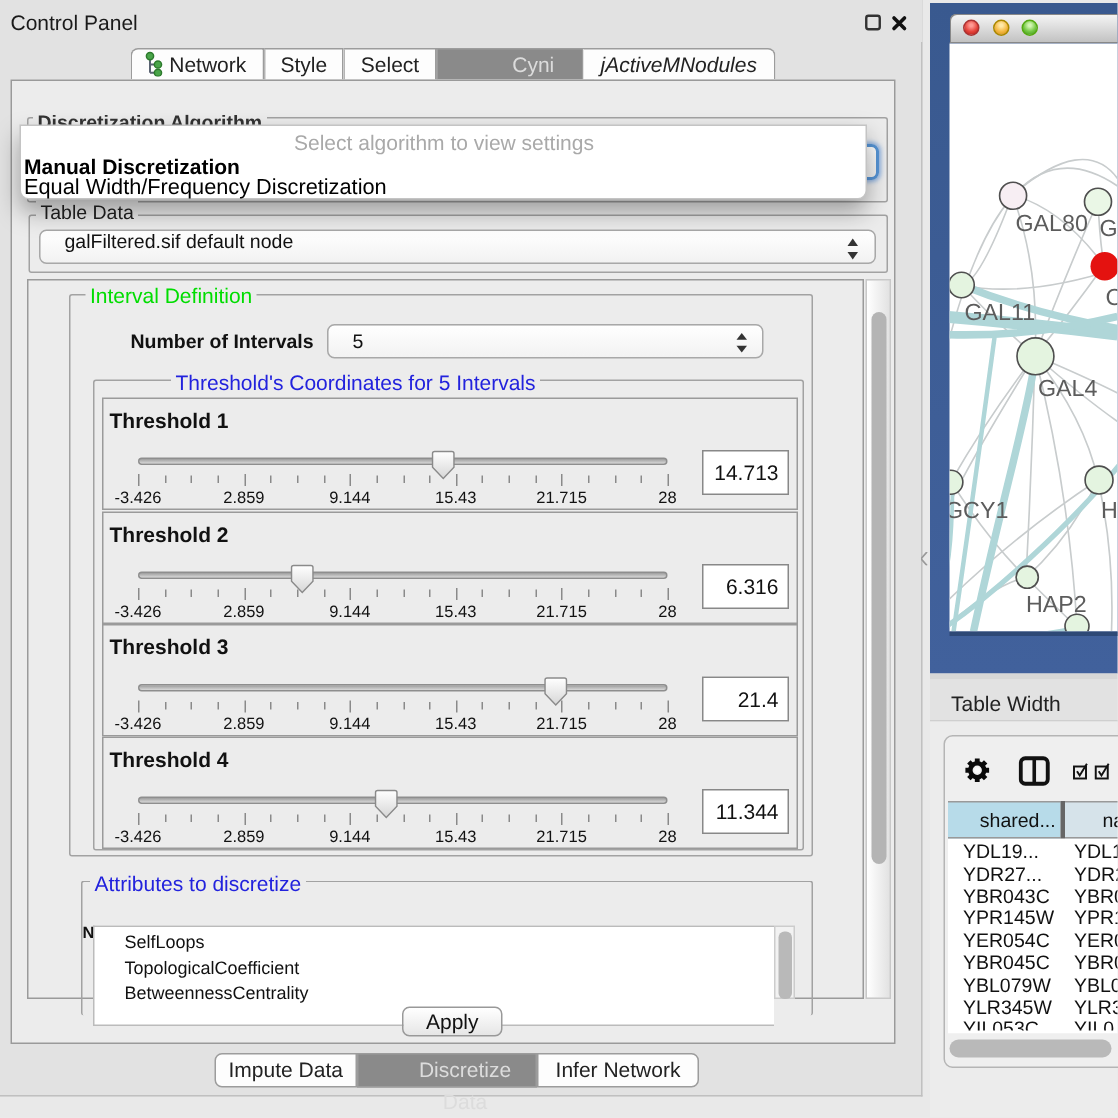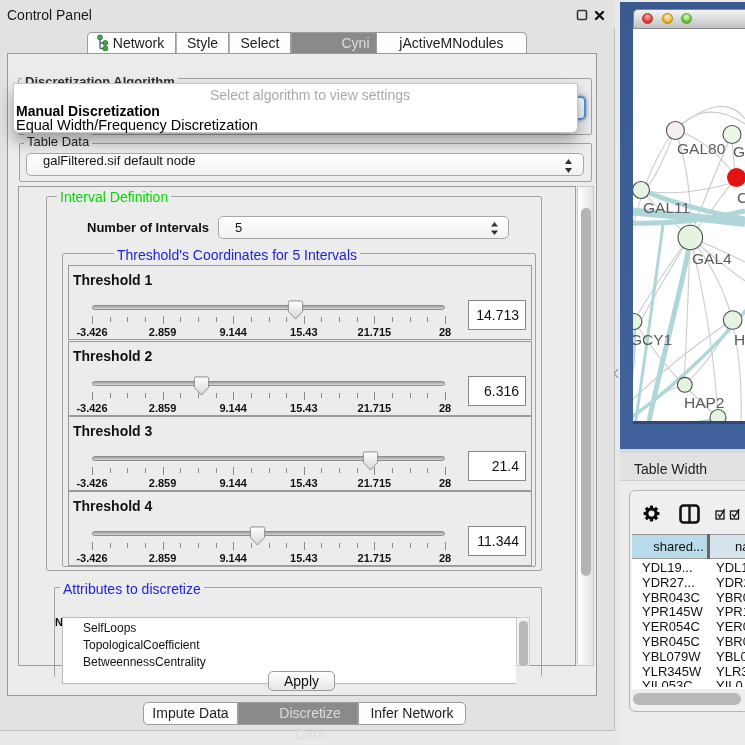--- a/index.html
+++ b/index.html
@@ -12,21 +12,21 @@
 .tabsel { background:#8a8a8a; color:#dcdcdc; }
 #panel { position:absolute; left:7px; top:53px; width:590px; height:643px; background:#ececec; border:1px solid #9a9a9a; }
 .group { position:absolute; border:1px solid #a2a2a2; border-radius:2px; }
 .glabel { position:absolute; font-size:14px; background:#ececec; padding:0 3px; white-space:nowrap; }
 .combo { position:absolute; background:linear-gradient(180deg,#ffffff,#f2f2f2); border:1px solid #a8a8a8; border-radius:5px; font-size:13px; color:#111; }
 .vbox { position:absolute; width:58px; height:30px; background:#fff; border:1px solid #888; font-size:14px; color:#111; text-align:right; padding:6px 6px 0 0; }
 .thpanel { position:absolute; left:68px; width:464px; height:75px; border:1px solid #9a9a9a; background:#ececec; }
 .thlabel { position:absolute; left:4px; top:6px; font-size:14px; font-weight:bold; color:#111; }
 .track { position:absolute; left:23px; top:39px; width:353px; height:5px; border-radius:3px; background:linear-gradient(180deg,#9e9e9e,#d8d8d8); border:1px solid #8e8e8e; }
 .thumb { position:absolute; top:34px; width:17px; height:20px; }
-.ticklbl { position:absolute; top:60px; font-size:11px; font-weight:bold; color:#111; transform:translateX(-50%); }
+.ticklbl { position:absolute; top:60px; font-size:11px; font-weight:normal; color:#111; transform:translateX(-50%); }
 .btmtab { position:absolute; top:702px; height:23px; background:#fdfdfd; border:1px solid #9c9c9c; font-size:14px; color:#222; text-align:center; line-height:21px; }
 .btmtab.tabsel, .tab.tabsel { background:#8a8a8a; color:#dcdcdc;padding-left:24px; }
 #popup { position:absolute; left:13px; top:83px; width:565px; height:50px; background:#ffffff; border:1px solid #c4c4c4; border-radius:0 0 6px 6px; box-shadow:0 8px 16px rgba(0,0,0,0.35); z-index:50; }
 </style>
 </head>
 <body>
 <div id="cpwin">
   <div id="titlebar">
     <span class="t">Control Panel</span>
     <svg class="abs" style="left:576px; top:9px;" width="12" height="12" viewBox="0 0 12 12">
@@ -40,39 +40,39 @@
   <div class="tab" style="left:87px; width:89px; border-radius:5px 0 0 0; padding-left:14px;">Network</div>
   <svg class="abs" style="left:96px; top:34px; z-index:5;" width="13" height="17" viewBox="0 0 13 17">
     <path d="M4 4 L4 14.5 M4 9 L9 9 M4 14.5 L9 14.5" stroke="#5a6372" stroke-width="1.3" fill="none"></path>
     <circle cx="4" cy="3.4" r="2.4" fill="#4aa54a" stroke="#2c7a2c" stroke-width="1"></circle>
     <circle cx="9.3" cy="9" r="2.4" fill="#4aa54a" stroke="#2c7a2c" stroke-width="1"></circle>
     <circle cx="9.3" cy="14.5" r="2.4" fill="#4aa54a" stroke="#2c7a2c" stroke-width="1"></circle>
   </svg>
   <div class="tab" style="left:176px; width:53px; border-left:1px solid #b5b5b5;">Style</div>
   <div class="tab" style="left:229px; width:62px; border-left:1px solid #b5b5b5;">Select</div>
   <div class="tab tabsel" style="left:291px; width:105px;">Cyni Toolbox</div>
-  <div class="tab" style="left:376px; width:151px; border-radius:0 5px 0 0;">jActiveMNodules</div>
+  <div class="tab" style="left:388px; width:129px; border-radius:0 5px 0 0;font-style:italic;">jActiveMNodules</div>
 
   <div id="panel"></div>
 
   <div class="group" style="left:18px; top:78px; width:574px; height:57px;"></div>
   <div class="glabel" style="left:22px; top:74px; font-size:13px; font-weight:bold; color:#333;">Discretization Algorithm</div>
   <div class="combo" style="left:24px; top:96px; width:562px; height:24px; border:2.5px solid #5795d6; box-shadow:0 0 3px 1px rgba(80,140,220,0.6);"></div>
 
   <div class="group" style="left:19px; top:143px; width:573px; height:39px;"></div>
   <div class="glabel" style="left:24px; top:134px; font-size:13px; color:#222;">Table Data</div>
   <div class="combo" style="left:26px; top:153px; width:558px; height:23px; padding:0 0 0 16px; line-height:14px;">galFiltered.sif default node
     <svg class="abs" style="right:10px; top:4px;" width="9" height="16" viewBox="0 0 9 16">
         <path d="M4.5 1 L8 6 L1 6 Z" fill="#333"></path>
         <path d="M4.5 15 L8 10 L1 10 Z" fill="#333"></path>
       </svg>
   </div>
 
   <div id="popup">
-    <div class="abs" style="left:196px; top:3px; font-size:14px; color:#a9a9a9;">Select algorithm to view settings</div>
+    <div class="abs" style="left:182px; top:3px; font-size:14px; color:#a9a9a9;">Select algorithm to view settings</div>
     <div class="abs" style="left:2px; top:19px; font-size:14px; font-weight:bold; color:#000;">Manual Discretization</div>
     <div class="abs" style="left:2px; top:33px; font-size:14.5px; color:#000;">Equal Width/Frequency Discretization</div>
   </div>
 
   <div class="abs" style="left:18px; top:186px; width:558px; height:480px; border:1px solid #9a9a9a; background:#ececec;"></div>
 
   <div class="abs" style="left:577px; top:186px; width:17px; height:480px; background:linear-gradient(90deg,#ffffff,#e2e2e2); border:1px solid #c8c8c8;"></div>
   <div class="abs" style="left:581px; top:208px; width:10px; height:368px; background:#b4b4b4; border-radius:5px;"></div>
 
   <div class="group" style="left:46px; top:196px; width:496px; height:375px;"></div>

